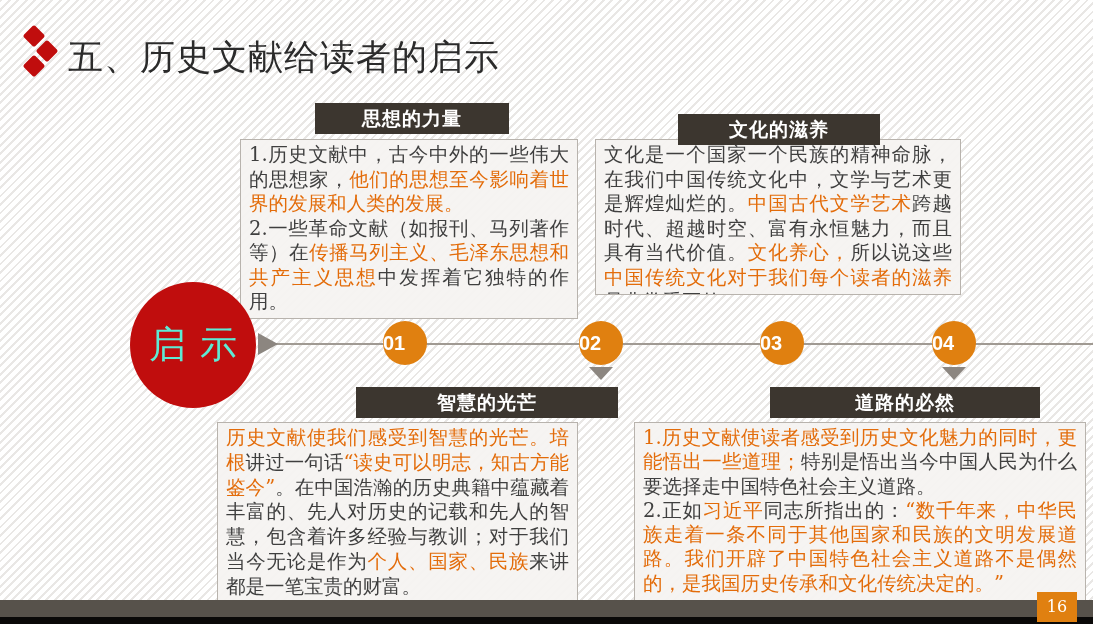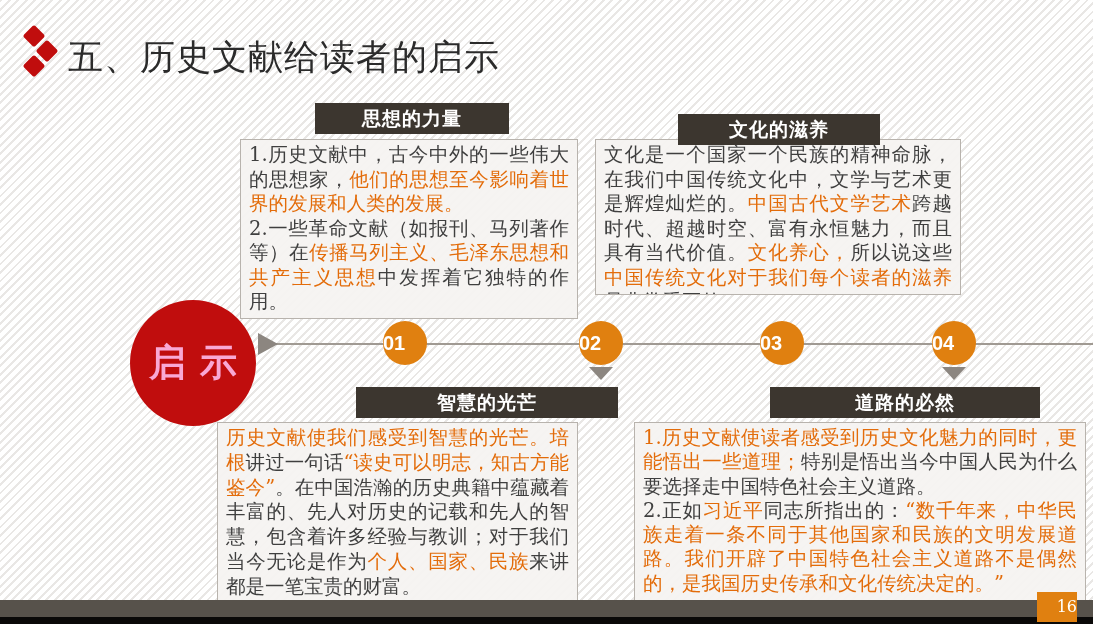--- a/index.html
+++ b/index.html
@@ -35,24 +35,24 @@
               border:1px solid #B8B3AD; padding:3px 8px; text-align:justify;
               font-size:19.5px; color:#3F3F3F; z-index:1; overflow:hidden; }
   .b1 { left:240px; top:139px; width:338px; height:180px; line-height:24.5px; }
   .b2 { left:595px; top:139px; width:366px; height:156px; line-height:24.5px; }
   .b3 { left:217px; top:422px; width:361px; height:180px; line-height:24.8px; }
   .b4 { left:590px; top:422px; width:452px; height:196px; line-height:24.3px;margin-left:44px; }
   .seg-dark { color:#3F3F3F; }
   .seg-orange { color:#E36C0A; }
 
   
-  .insp-circle { position:absolute; left:130px; top:300px; width:126px; height:126px;
-                 border-radius:50%; background:#C00D0D; color:#f9a8d4; z-index:2;
+  .insp-circle { position:absolute; left:130px; top:282px; width:126px; height:126px;
+                 border-radius:50%; background:#C00D0D; color:#5eead4; z-index:2;
                  display:flex; align-items:center; justify-content:center;
-                 font-size:37px; letter-spacing:14px; text-indent:14px;font-weight:bold; }
+                 font-size:37px; letter-spacing:14px; text-indent:14px; }
   .tl-arrow { position:absolute; left:258px; top:333px; width:0; height:0; z-index:2;
               border-top:11px solid transparent; border-bottom:11px solid transparent;
               border-left:20px solid #8C8680; }
   .tl-line { position:absolute; left:276px; top:343px; width:817px; height:2px;
              background:#A09A93; z-index:1; }
   .tl-node { position:absolute; top:321px; width:44px; height:44px; border-radius:50%;
              background:#E08010; color:#fff; text-align:left; line-height:44px;
              font-family:"Liberation Sans","DejaVu Sans",sans-serif;
              font-weight:bold; font-size:20px; z-index:2; }
   .n1 { left:383px; } .n2 { left:579px; } .n3 { left:760px; } .n4 { left:932px; }
@@ -60,21 +60,21 @@
              border-left:12px solid transparent; border-right:12px solid transparent;
              border-top:13px solid #8C8680; }
   .t2 { left:589px; } .t4 { left:942px; }
 
   
   .footer-bar   { position:absolute; left:0; top:600px; width:1093px; height:17px;
                   background:#57524B; z-index:5; }
   .footer-black { position:absolute; left:0; top:617px; width:1093px; height:7px;
                   background:#0A0908; z-index:5; }
   .page-badge { position:absolute; left:1037px; top:592px; width:40px; height:30px;
-                background:#E08010; color:#fff; font-size:16px; text-align:right;
+                background:#E08010; color:#fff; font-size:16px; text-align:center;
                 line-height:30px; z-index:6; }
 </style>
 </head>
 <body>
 
 <div class="slide">
 
   <span class="diamond d1"></span>
   <span class="diamond d2"></span>
   <span class="diamond d3"></span>

